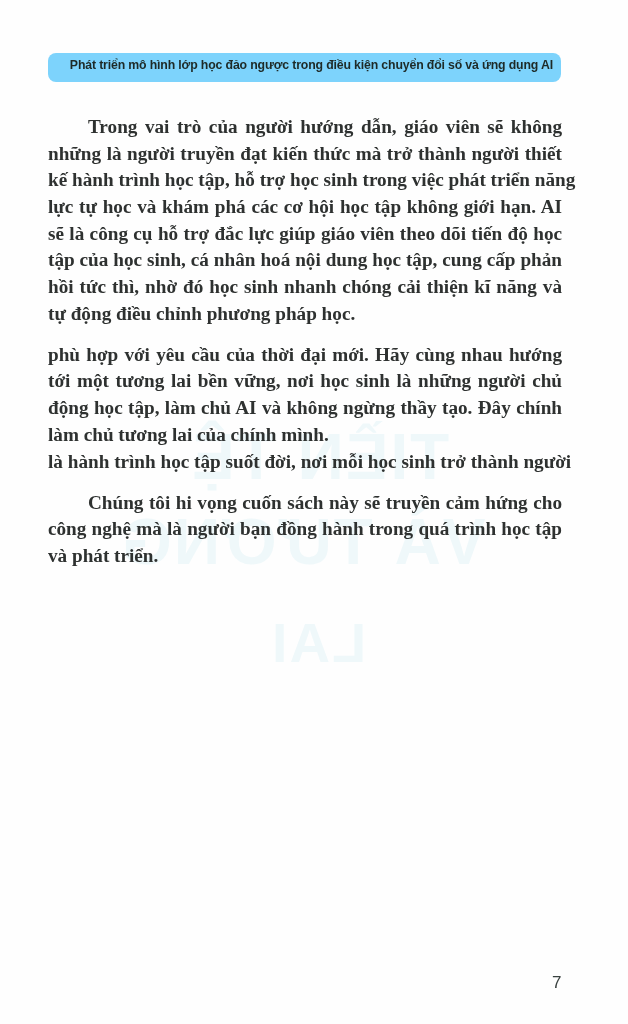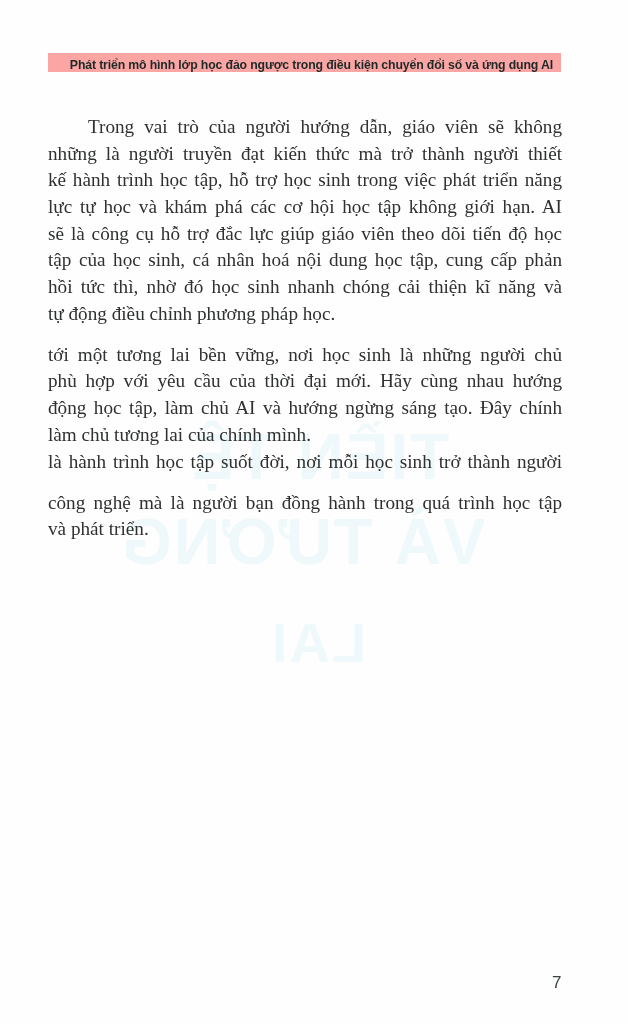--- a/index.html
+++ b/index.html
@@ -40,23 +40,24 @@
     }
     .ghost .g1 { left: 70px; top: 90px; font-size: 64px; transform: scaleX(-1); }
     .ghost .g2 { left: 0px; top: 175px; font-size: 64px; transform: scaleX(-1); }
     .ghost .g3 { left: 150px; top: 280px; font-size: 56px; transform: scaleX(-1); }
 
     .running-header {
       position: absolute;
       left: 48px;
       top: 53px;
       width: 513px;
-      height: 19px;
-      background: #fca5a5;
+      height: 29px;
+      background: #7dd3fc;
       box-sizing: border-box;
+      border-radius: 8px;
     }
     .running-header-text {
       position: absolute;
       right: 8px;
       top: 5px;
       font-family: "Liberation Sans", "DejaVu Sans", sans-serif;
       font-weight: bold;
       font-size: 12.3px;
       letter-spacing: -0.15px;
       color: #1e2a27;
@@ -80,20 +81,21 @@
       height: 26.7px;
     }
     .line.first {
       padding-left: 40px;
     }
     .line.last {
       text-align-last: left;
     }
     .para {
       margin-bottom: 14.3px;
+      font-weight: bold;
     }
 
     .page-number {
       position: absolute;
       left: 552px;
       top: 973px;
       font-family: "Liberation Sans", "DejaVu Sans", sans-serif;
       font-size: 17px;
       color: #3a4240;
     }
@@ -118,26 +120,27 @@
       <span class="line first">Trong vai trò của người hướng dẫn, giáo viên sẽ không</span>
       <span class="line">những là người truyền đạt kiến thức mà trở thành người thiết</span>
       <span class="line">kế hành trình học tập, hỗ trợ học sinh trong việc phát triển năng</span>
       <span class="line">lực tự học và khám phá các cơ hội học tập không giới hạn. AI</span>
       <span class="line">sẽ là công cụ hỗ trợ đắc lực giúp giáo viên theo dõi tiến độ học</span>
       <span class="line">tập của học sinh, cá nhân hoá nội dung học tập, cung cấp phản</span>
       <span class="line">hồi tức thì, nhờ đó học sinh nhanh chóng cải thiện kĩ năng và</span>
       <span class="line last">tự động điều chỉnh phương pháp học.</span>
     </div>
     <div class="para">
+      <span class="line">phù hợp với yêu cầu của thời đại mới. Hãy cùng nhau hướng</span>
       <span class="line">tới một tương lai bền vững, nơi học sinh là những người chủ</span>
-      <span class="line">phù hợp với yêu cầu của thời đại mới. Hãy cùng nhau hướng</span>
-      <span class="line">động học tập, làm chủ AI và hướng ngừng sáng tạo. Đây chính</span>
+      <span class="line">động học tập, làm chủ AI và không ngừng thầy tạo. Đây chính</span>
       <span class="line last">làm chủ tương lai của chính mình.</span>
       <span class="line">là hành trình học tập suốt đời, nơi mỗi học sinh trở thành người</span>
     </div>
     <div class="para">
+      <span class="line first">Chúng tôi hi vọng cuốn sách này sẽ truyền cảm hứng cho</span>
       <span class="line">công nghệ mà là người bạn đồng hành trong quá trình học tập</span>
       <span class="line last">và phát triển.</span>
     </div>
   </div>
 
   <div class="page-number">7</div>
 </div>
 
 </body></html>

